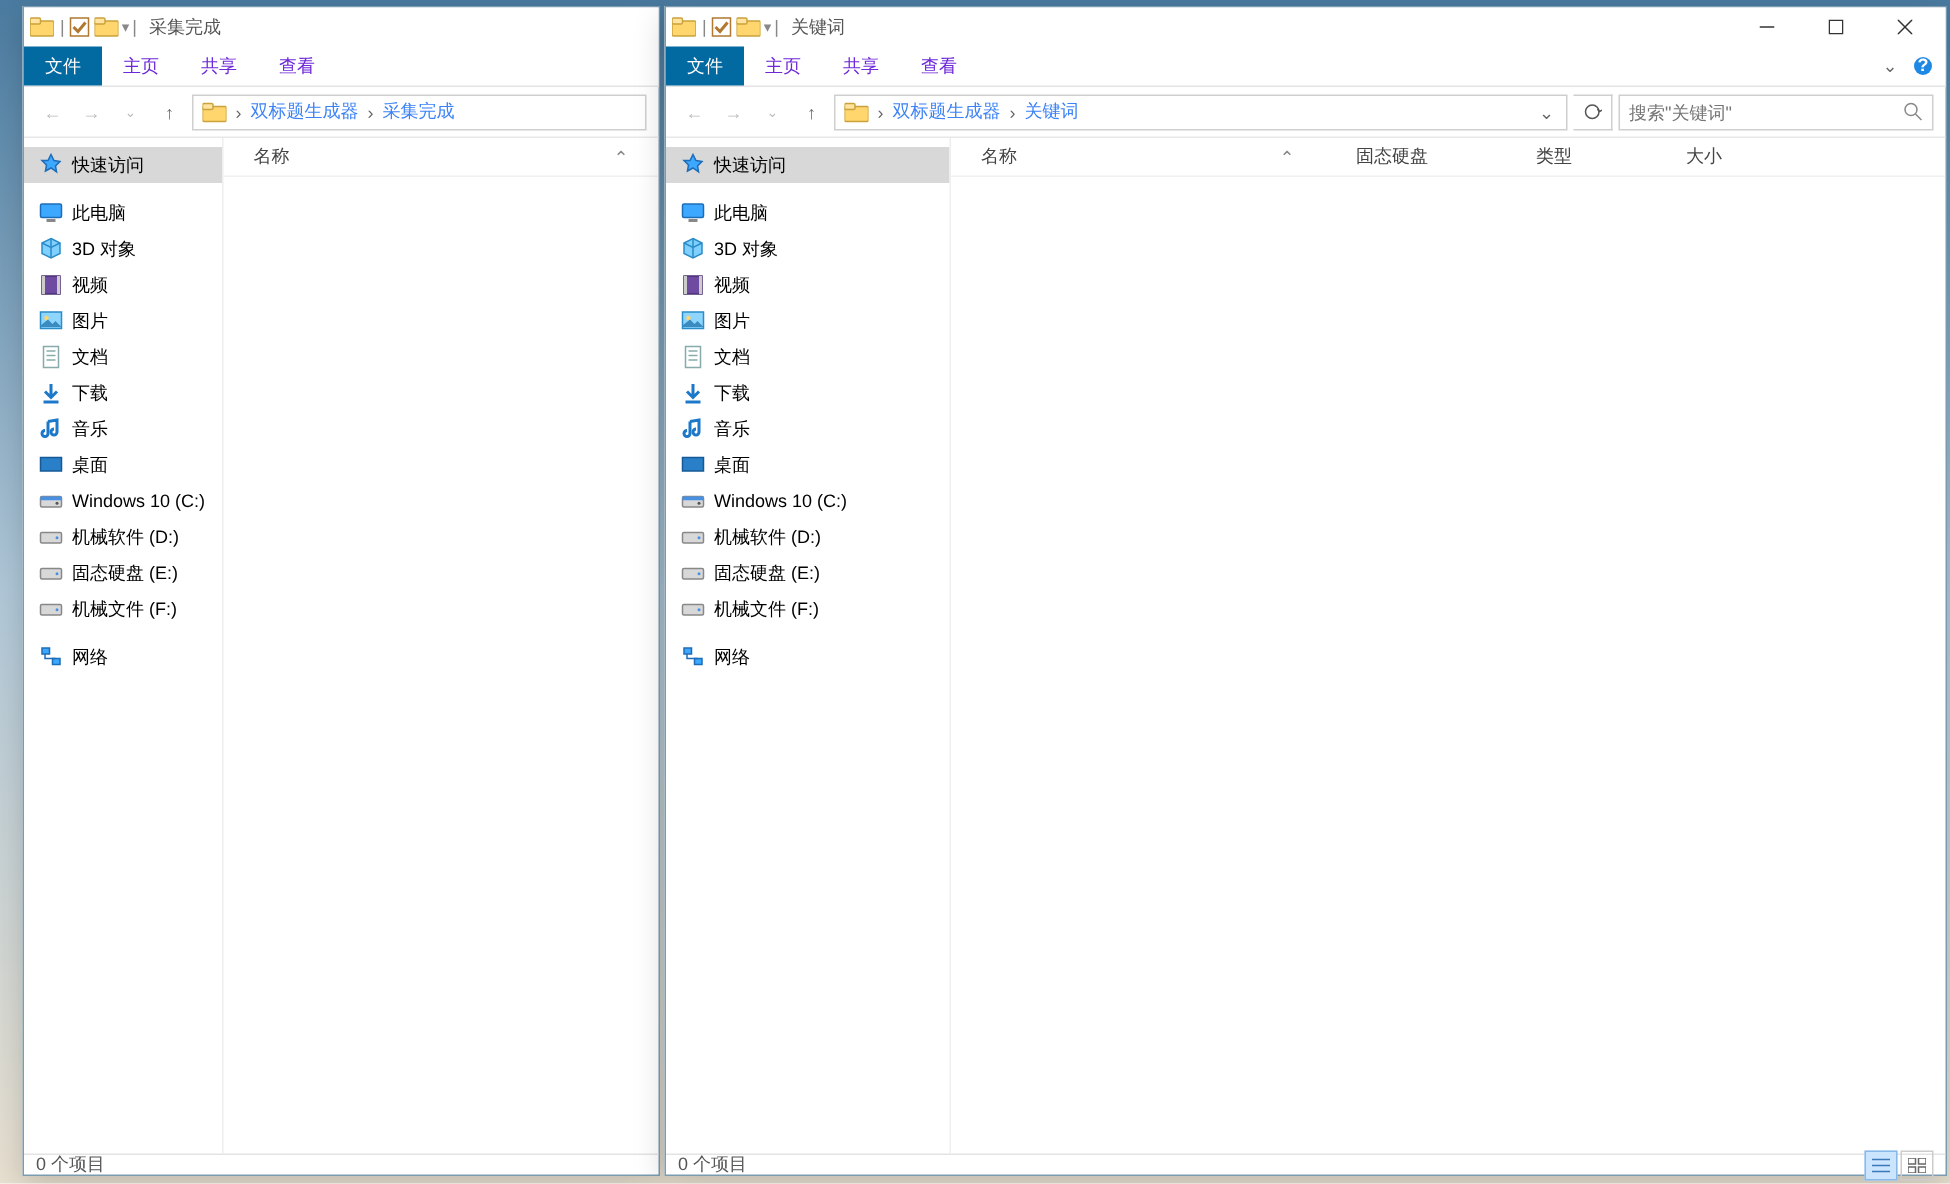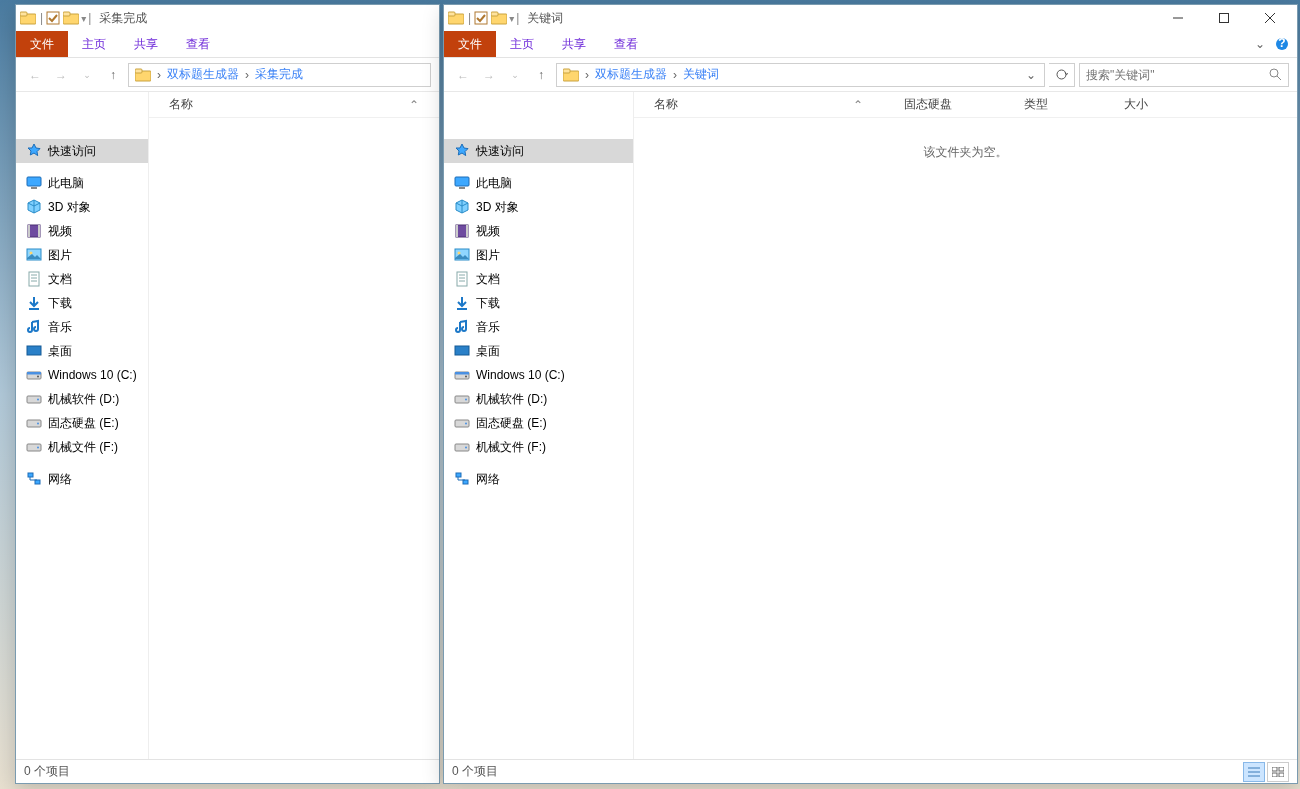--- a/index.html
+++ b/index.html
@@ -8,51 +8,51 @@
 .win-left  { left:15px;  top:4px; width:425px; height:780px; }
 .win-right { left:443px; top:4px; width:855px; height:780px; }
 .titlebar { height:26px; display:flex; align-items:center; padding:0 4px; background:#fff; }
 .tb-ico {width:16px;height:16px;display:flex;align-items:center;justify-content:center;margin-right:2px;}
 .tb-sep{color:#888;margin:0 2px;}
 .tb-title{color:#555;margin-left:6px;}
 .winbtns{margin-left:auto;display:flex;}
 .winbtn{width:46px;height:26px;display:flex;align-items:center;justify-content:center;color:#333;}
 .ribbon{height:27px;display:flex;align-items:stretch;border-bottom:1px solid #e3e3e3;background:#fff;}
 .ribtab{padding:0 14px;display:flex;align-items:center;color:#6d28d9;cursor:default;}
-.ribtab.file{background:#c2410c;color:#fff;}
+.ribtab.file{background:#0369a1;color:#fff;}
 .ribbon .spacer{flex:1;}
 .rib-right{display:flex;align-items:center;padding-right:8px;gap:10px;}
 .ribchev{color:#666;}
 .addrbar{height:34px;display:flex;align-items:center;gap:4px;padding:0 8px;border-bottom:1px solid #e8e8e8;}
 .navbtn{width:22px;height:22px;display:flex;align-items:center;justify-content:center;border-radius:3px;color:#646464;}
 .navbtn.dis{color:#bcbcbc;}
 .addr{flex:1;height:24px;border:1px solid #cfcfcf;display:flex;align-items:center;padding:0 2px;background:#fff;}
 .addr .seg{padding:0 4px;color:#3b82f6;}
 .addr .seg.chev{color:#666;padding:0 2px;}
 .addr .drop{margin-left:auto;padding:0 6px;color:#666;}
 .refresh{width:26px;height:24px;border:1px solid #cfcfcf;border-left:none;display:flex;align-items:center;justify-content:center;color:#555;}
 .search{width:210px;height:24px;border:1px solid #cfcfcf;display:flex;align-items:center;position:relative;}
 .search input{border:none;outline:none;flex:1;padding:0 6px;color:#666;font-size:12px;background:transparent;}
 .search .mag{color:#888;margin-right:6px;}
 .body{flex:1;display:flex;overflow:hidden;}
 .side{width:190px;border-right:1px solid #eee;padding:6px 0;overflow-y:auto;}
 .srow{display:flex;align-items:center;height:24px;padding-left:10px;gap:6px;cursor:default;}
-.srow.sel{background:#d8d8d8;margin-top:41px;}
+.srow.sel{background:#d8d8d8;}
 .srow.ind{}
 .srow .ic{width:16px;height:16px;display:flex;align-items:center;justify-content:center;}
 .content{flex:1;display:flex;flex-direction:column;}
 .cols{height:26px;display:flex;align-items:center;border-bottom:1px solid #f0f0f0;color:#444;}
 .col{padding:0 10px;border-right:1px solid transparent;}
 .col.name{flex:0 0 260px;padding-left:20px;}
 .col.date{flex:0 0 120px;}
 .col.type{flex:0 0 100px;}
 .col.size{flex:0 0 80px;}
 .sortind{margin-left:auto;color:#888;padding-right:20px;}
 .empty{color:#666;text-align:center;margin-top:26px;}
-.status{height:24px;border-top:1px solid #e3e3e3;display:flex;align-items:center;padding:0 8px;color:#555;}
+.status{height:14px;border-top:1px solid #e3e3e3;display:flex;align-items:center;padding:0 8px;color:#555;}
 .status .spacer{flex:1;}
 .viewbtn{width:22px;height:20px;border:1px solid #ccc;display:flex;align-items:center;justify-content:center;margin-left:2px;}
 .viewbtn.act{background:#cce5ff;border-color:#88b8e8;}
 
 svg{display:block;}
 </style>
 </head>
 <body>
 
 <svg width="0" height="0" style="position:absolute">
@@ -503,21 +503,20 @@
     <div class="content">
       <div class="cols">
         <div class="col name" style="display:flex;align-items:center;">
             <span>名称</span>
             <span class="sortind">⌃</span>
           </div>
         <div class="col date">固态硬盘</div>
         <div class="col type">类型</div>
         <div class="col size">大小</div>
       </div>
-      <div class="empty">该文件夹为空。</div>
     </div>
   </div>
   <div class="status">
     <span>0 个项目</span>
     <div class="spacer"></div>
     <div class="viewbtn act">
         <svg width="12" height="10">
           <line x1="0" y1="1" x2="12" y2="1" stroke="#3a7ab8"></line>
           <line x1="0" y1="5" x2="12" y2="5" stroke="#3a7ab8"></line>
           <line x1="0" y1="9" x2="12" y2="9" stroke="#3a7ab8"></line>

